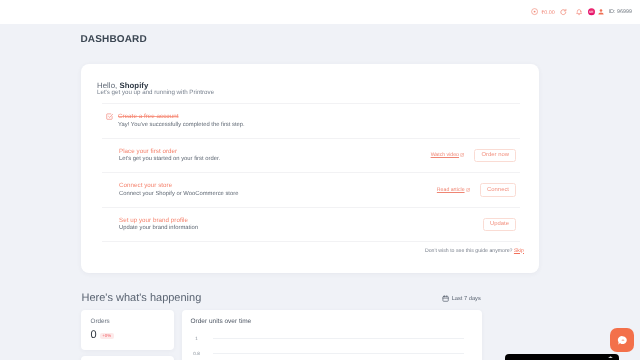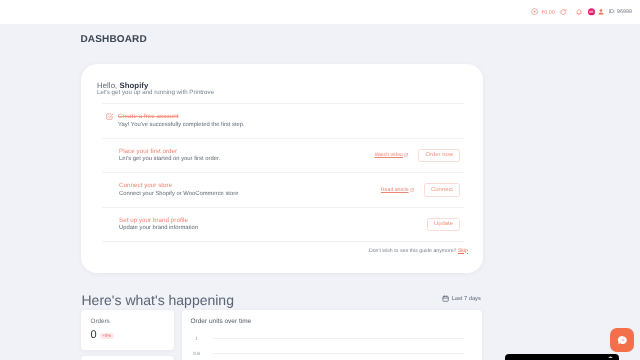--- a/index.html
+++ b/index.html
@@ -33,22 +33,22 @@
   svg { display: block; }
 
   
   .page-title {
     position: absolute; left: 80.5px; top: 34px;
     font-size: 10px; font-weight: bold; color: #3b4652; letter-spacing: .15px;
   }
 
   
   .guide-card {
-    position: absolute; left: 81px; top: 64px; width: 402px; height: 209px;
-    background: #fff; border-radius: 16px;
+    position: absolute; left: 81px; top: 64px; width: 458px; height: 209px;
+    background: #fff; border-radius: 8px;
     box-shadow: 0 1px 5px rgba(50,60,80,.055);
   }
   .guide-inner { padding: 0 16px 0 16px; }
   .guide-head { padding-top: 16.5px; padding-bottom: 0px; height: 39px; }
   .guide-foot { margin-left: 9px; margin-right: -1px; }
   .guide-hello { font-size: 7.8px; color: #5d6673; letter-spacing: .05px; }
   .guide-hello b { font-weight: bold; color: #303a46; }
   .guide-sub { font-size: 6.2px; color: #79828f; margin-top: -0.5px; }
   .divider { height: 1px; background: #f2f2f4; margin-left: 5px; margin-right: 3px; }
 
@@ -67,21 +67,21 @@
   .btn {
     border: 1px solid #fadcd4; border-radius: 2.5px; color: #f2907f;
     font-size: 5.9px; padding: 0 6px; height: 13.5px; background: #fff; line-height: 1;
     display: inline-flex; align-items: center; justify-content: center; font-family: "Liberation Sans", sans-serif;
   }
   .guide-foot { text-align: right; font-size: 5.2px; color: #787f8b; padding-top: 5.5px; padding-right: 0px;}
   .guide-foot a { color: #f2705a; text-decoration: underline; }
 
   
   .happening {
-    position: absolute; left: 81.5px; top: 291.5px; font-size: 14px; color: #5a6472;
+    position: absolute; left: 81.5px; top: 291.5px; font-size: 11px; color: #5a6472;
   }
   .daterange {
     position: absolute; left: 441.5px; top: 295px;
     display: flex; align-items: center; gap: 3px; font-size: 5.7px; color: #5a6472;
   }
   .stat-card {
     position: absolute; left: 81px; top: 310px; width: 93px; height: 40px;
     background: #fff; border-radius: 4px; padding: 9px 9.5px;
     box-shadow: 0 1px 4px rgba(50,60,80,.05);
   }

